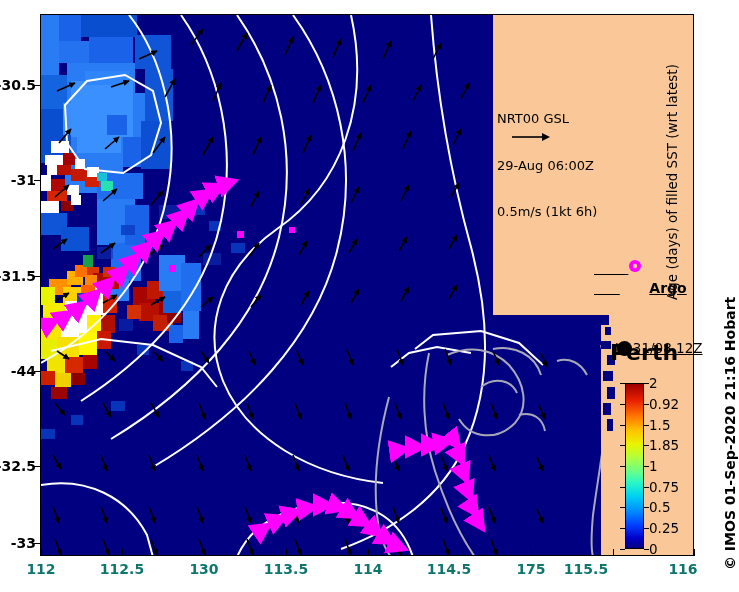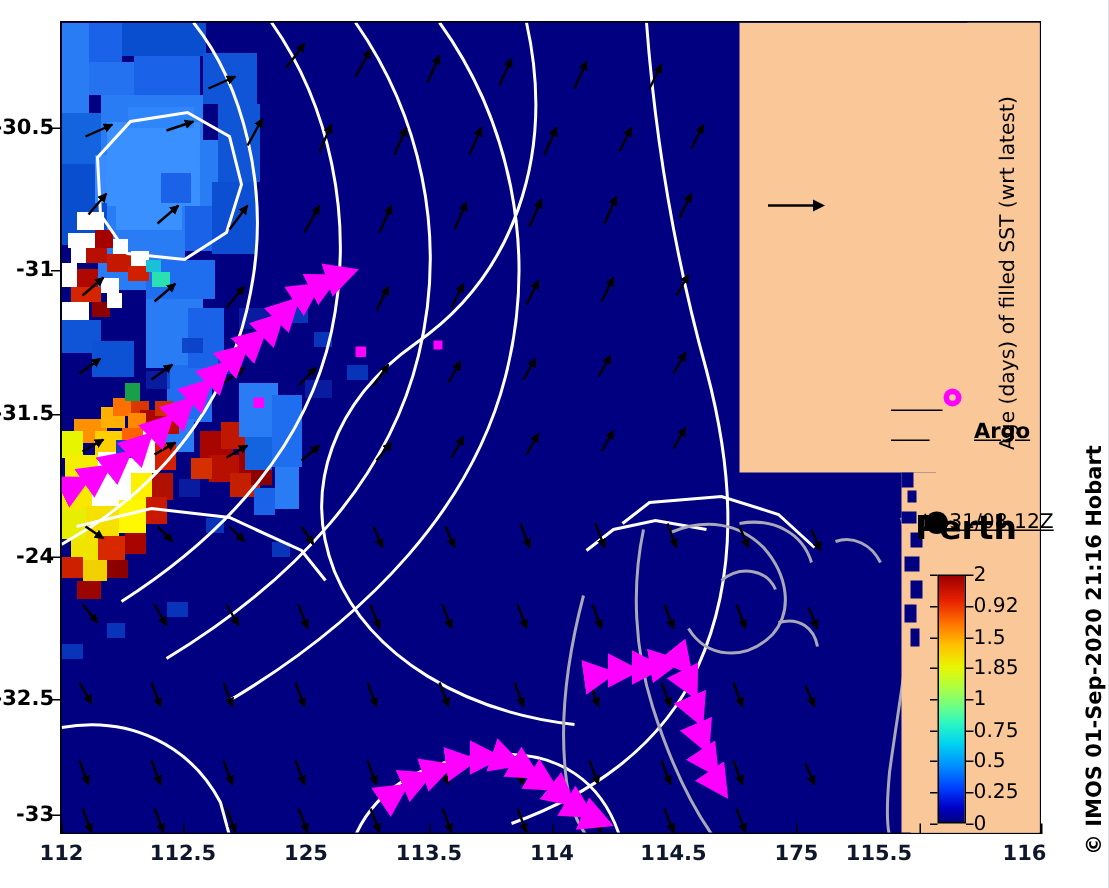--- a/index.html
+++ b/index.html
@@ -139,21 +139,21 @@
     font-size: 14px; font-weight: bold; color: #000;
     transform-origin: 0 0;
     transform: rotate(-90deg);
     white-space: pre;
   }
 
   
   .xtick-label {
     position: absolute;
     top: 561px;
-    font-size: 14px; font-weight: bold; color: #0f172a;
+    font-size: 14px; font-weight: bold; color: #0f766e;
     transform: translateX(-50%);
     white-space: pre;
   }
   .ytick-label {
     position: absolute;
     left: 36px;
     font-size: 14px; font-weight: bold; color: #000;
     transform: translate(-100%, -50%);
     white-space: pre;
   }
@@ -594,20 +594,25 @@
             <rect x="248" y="212" width="6" height="6"></rect>
           </g>
         </svg>
       </div>
 
     </div>
   </div>
 
 
 
+  <div id="current-legend" class="map-text">
+    <div>NRT00 GSL</div>
+    <div>29-Aug 06:00Z</div>
+    <div>0.5m/s (1kt 6h)</div>
+  </div>
   <div id="current-arrow-ref">
     <svg width="40" height="12" viewBox="0 0 40 12">
       <line x1="0" y1="6" x2="32" y2="6" stroke="#000" stroke-width="1.6"></line>
       <path d="M30,2 L38,6 L30,10 z" fill="#000"></path>
     </svg>
   </div>
 
   <div id="drifter-legend" class="map-text">
     <div class="lg-row">
       <span>
@@ -667,38 +672,38 @@
     <div class="xtick-mark" style="left:204px"></div>
     <div class="xtick-mark" style="left:286px"></div>
     <div class="xtick-mark" style="left:368px"></div>
     <div class="xtick-mark" style="left:449px"></div>
     <div class="xtick-mark" style="left:531px"></div>
     <div class="xtick-mark" style="left:613px"></div>
     <div class="xtick-mark" style="left:694px"></div>
 
     <div class="xtick-label" style="left:41px">112</div>
     <div class="xtick-label" style="left:122px">112.5</div>
-    <div class="xtick-label" style="left:204px">125</div>
+    <div class="xtick-label" style="left:204px">130</div>
     <div class="xtick-label" style="left:286px">113.5</div>
     <div class="xtick-label" style="left:368px">114</div>
     <div class="xtick-label" style="left:449px">114.5</div>
     <div class="xtick-label" style="left:531px">175</div>
     <div class="xtick-label" style="left:586px">115.5</div>
     <div class="xtick-label" style="left:683px">116</div>
   </div>
 
   <div>
     <div class="ytick-mark" style="top:85px"></div>
     <div class="ytick-mark" style="top:180px"></div>
     <div class="ytick-mark" style="top:276px"></div>
     <div class="ytick-mark" style="top:371px"></div>
     <div class="ytick-mark" style="top:466px"></div>
     <div class="ytick-mark" style="top:543px"></div>
 
     <div class="ytick-label" style="top:85px">-30.5</div>
     <div class="ytick-label" style="top:180px">-31</div>
     <div class="ytick-label" style="top:276px">-31.5</div>
-    <div class="ytick-label" style="top:371px">-24</div>
+    <div class="ytick-label" style="top:371px">-44</div>
     <div class="ytick-label" style="top:466px">-32.5</div>
     <div class="ytick-label" style="top:543px">-33</div>
   </div>
 
 </div>
 
 </body></html>

